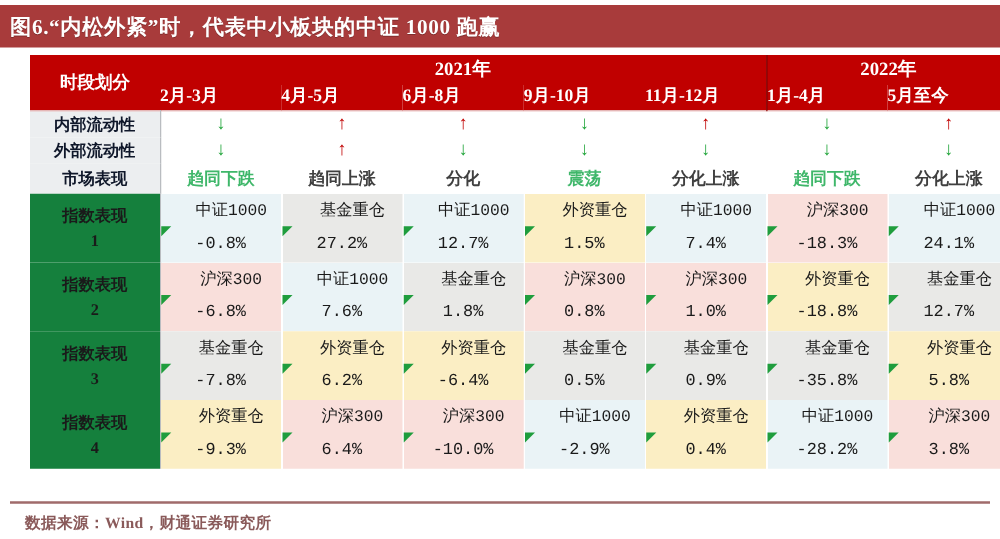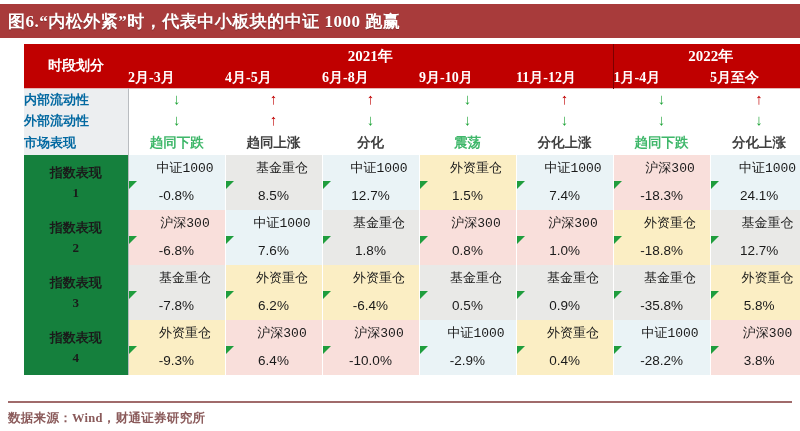--- a/index.html
+++ b/index.html
@@ -73,22 +73,22 @@
     text-align: center;
     font-weight: bold;
     font-size: 14px;
     vertical-align: middle;
   }
   .yr-sep-l { border-left: 1px solid #7a0000; }
 
   
   .lbl {
     background: #eceef0;
-    color: #0369a1;
-    text-align: left;
+    color: #0f172a;
+    text-align: center;
     font-size: 13px;
     font-weight: bold;
     border-right: 1px solid #b9bcc0;
   }
   .lbl-2 {
     background: #15803d;
     color: #1a1a1a;
     text-align: center;
     font-size: 13px;
     font-weight: bold;
@@ -135,21 +135,21 @@
     line-height: 27px;
     font-size: 13px;
     font-family: Liberation Mono, monospace;
     padding-left: 17px;
   }
   .dcell .vl {
     display: block;
     height: 28px;
     line-height: 28px;
     font-size: 13.5px;
-    font-family: Liberation Sans, sans-serif;
+    font-family: Liberation Mono, monospace;
   }
   
   .tri {
     position: absolute;
     left: 0; top: 26px;
     width: 0; height: 0;
     border-top: 8px solid #1f9d3d;
     border-right: 8px solid transparent;
   }
 
@@ -162,21 +162,21 @@
   
   .foot-rule {
     position: absolute;
     left: 8px; top: 401px;
     width: 784px;
     height: 2px;
     background: #a06b6b;
   }
   .foot-txt {
     position: absolute;
-    left: 8px; top: 410px;
+    left: 20px; top: 410px;
     font-size: 12.5px;
     font-weight: bold;
     color: #8a5a5a;
     letter-spacing: .3px;
   }
 </style>
 </head>
 <body>
 
 <div class="figure-title">
@@ -243,21 +243,21 @@
         <tr>
           <td class="lbl-2">指数表现<br>1</td>
           <td class="dcell bg-zz1000">
             <span class="nm">中证1000</span>
             <span class="tri"></span>
             <span class="vl">-0.8%</span>
           </td>
           <td class="dcell bg-jjzc">
             <span class="nm">基金重仓</span>
             <span class="tri"></span>
-            <span class="vl">8.5%</span>
+            <span class="vl">27.2%</span>
           </td>
           <td class="dcell bg-zz1000">
             <span class="nm">中证1000</span>
             <span class="tri"></span>
             <span class="vl">12.7%</span>
           </td>
           <td class="dcell bg-wzzc">
             <span class="nm">外资重仓</span>
             <span class="tri"></span>
             <span class="vl">1.5%</span>

